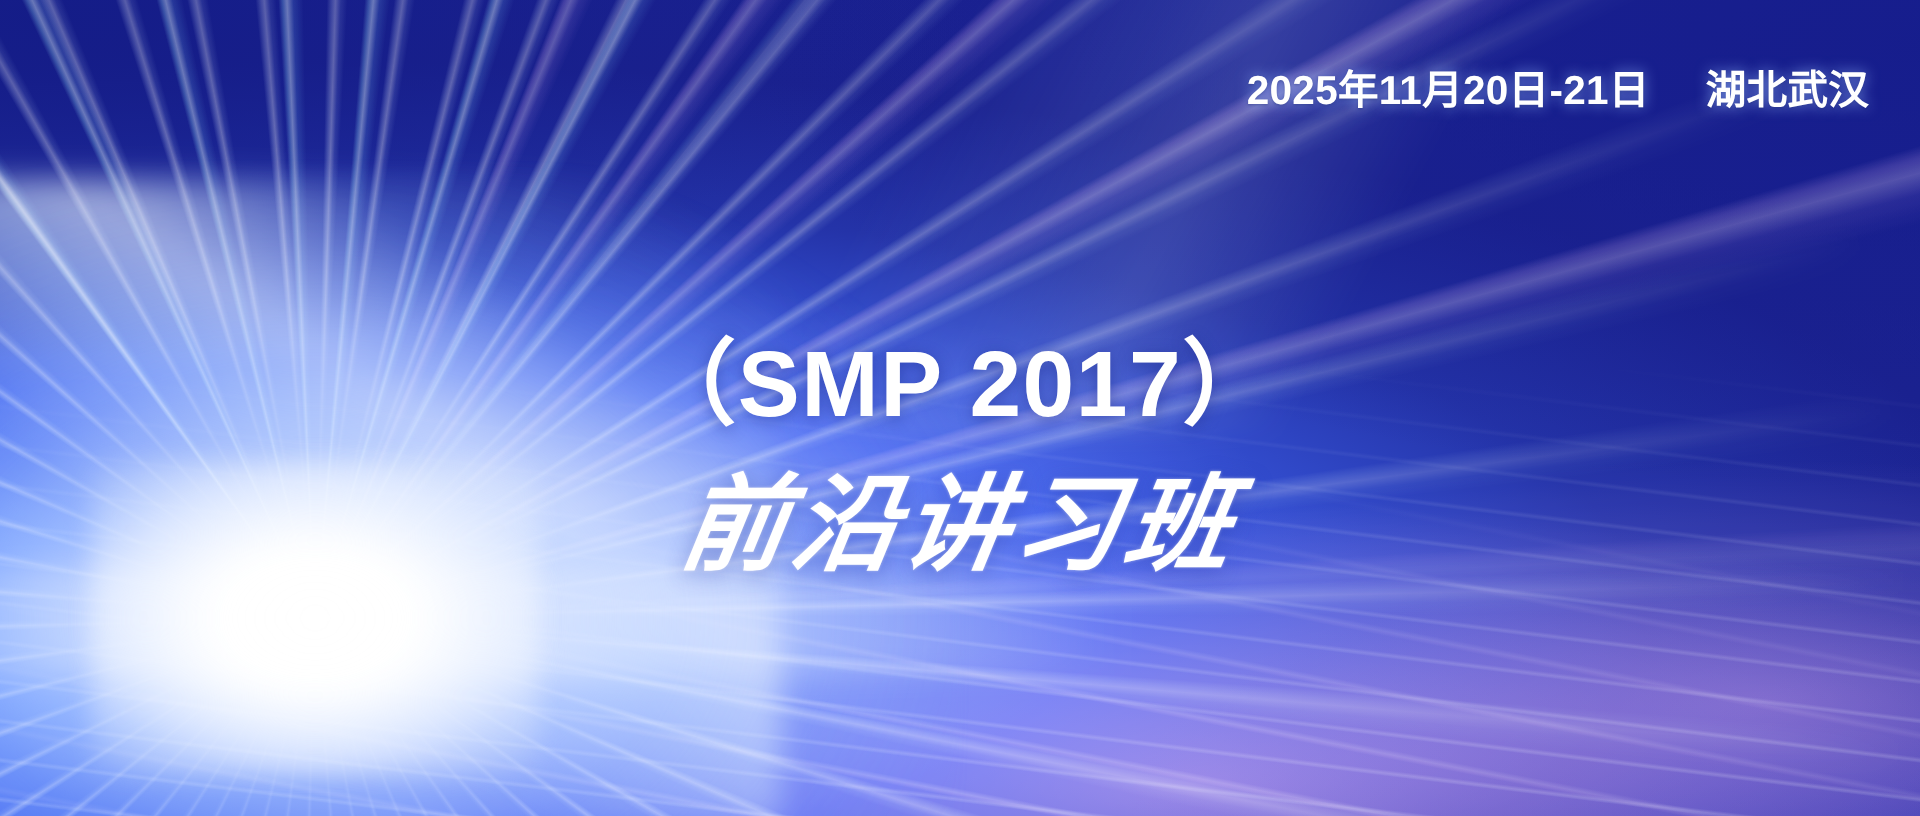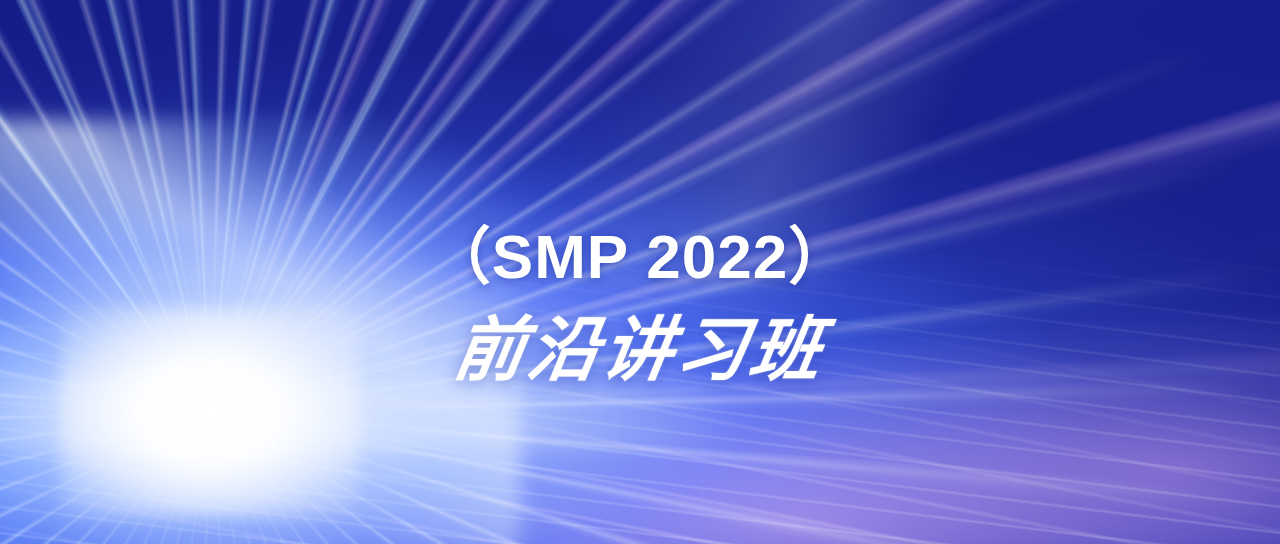--- a/index.html
+++ b/index.html
@@ -271,21 +271,26 @@
 
   <div class="wedge-ul"></div>
   <div class="wedge-ur"></div>
   <div class="flare-band"></div>
   <div class="streaks-h"></div>
   <div class="streaks-pink"></div>
   <div class="burst-glow"></div>
 
   <div class="text-layer">
 
-
-
-    <div class="title-sub">（SMP 2022）</div>
+    <div class="meta-line">
+      <span>2025年11月20日-21日</span>
+      <span class="meta-gap"></span>
+      <span>湖北武汉</span>
+    </div>
+
+
+    <div class="title-sub">（SMP 2017）</div>
 
     <div class="title-course">前沿讲习班</div>
 
   </div>
 
 </div>
 
 </body></html>

